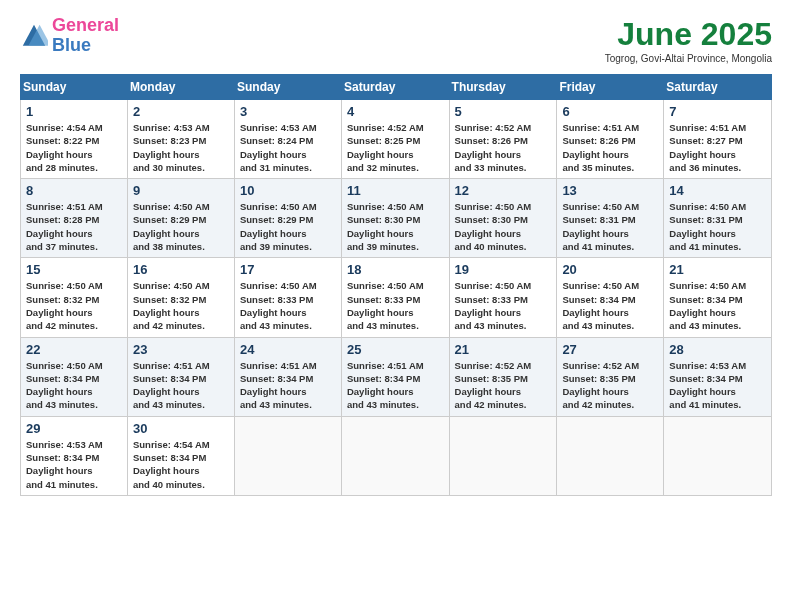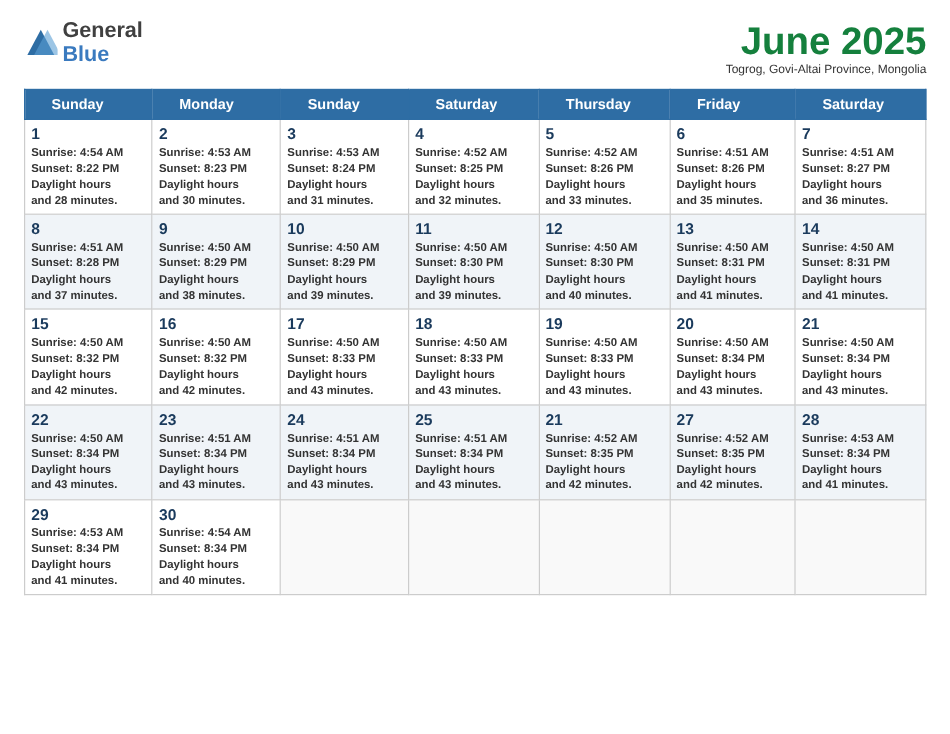--- a/index.html
+++ b/index.html
@@ -24,21 +24,21 @@
       display: flex;
       align-items: center;
     }
     .logo-text {
       font-size: 18px;
       font-weight: bold;
       color: #1a3a5c;
       line-height: 1.1;
     }
     .logo-text span {
-      color: #404040;
+      color: #ec4899;
     }
     .logo-icon {
       width: 28px;
       height: 28px;
       margin-right: 4px;
     }
     .title-block {
       text-align: right;
     }
     .month-title {
@@ -51,21 +51,21 @@
       color: #333;
     }
     .calendar {
       width: 100%;
       border-collapse: collapse;
       font-size: 10px;
     }
     .calendar th {
       background: #2e6da4;
       color: #fff;
-      padding: 5px 22px;
+      padding: 5px 2px;
       text-align: left;
       font-size: 12px;
       font-weight: bold;
       border: 1px solid #2e6da4;
     }
     .calendar td {
       border: 1px solid #ccc;
       vertical-align: top;
       padding: 4px 5px;
       width: 113px;

